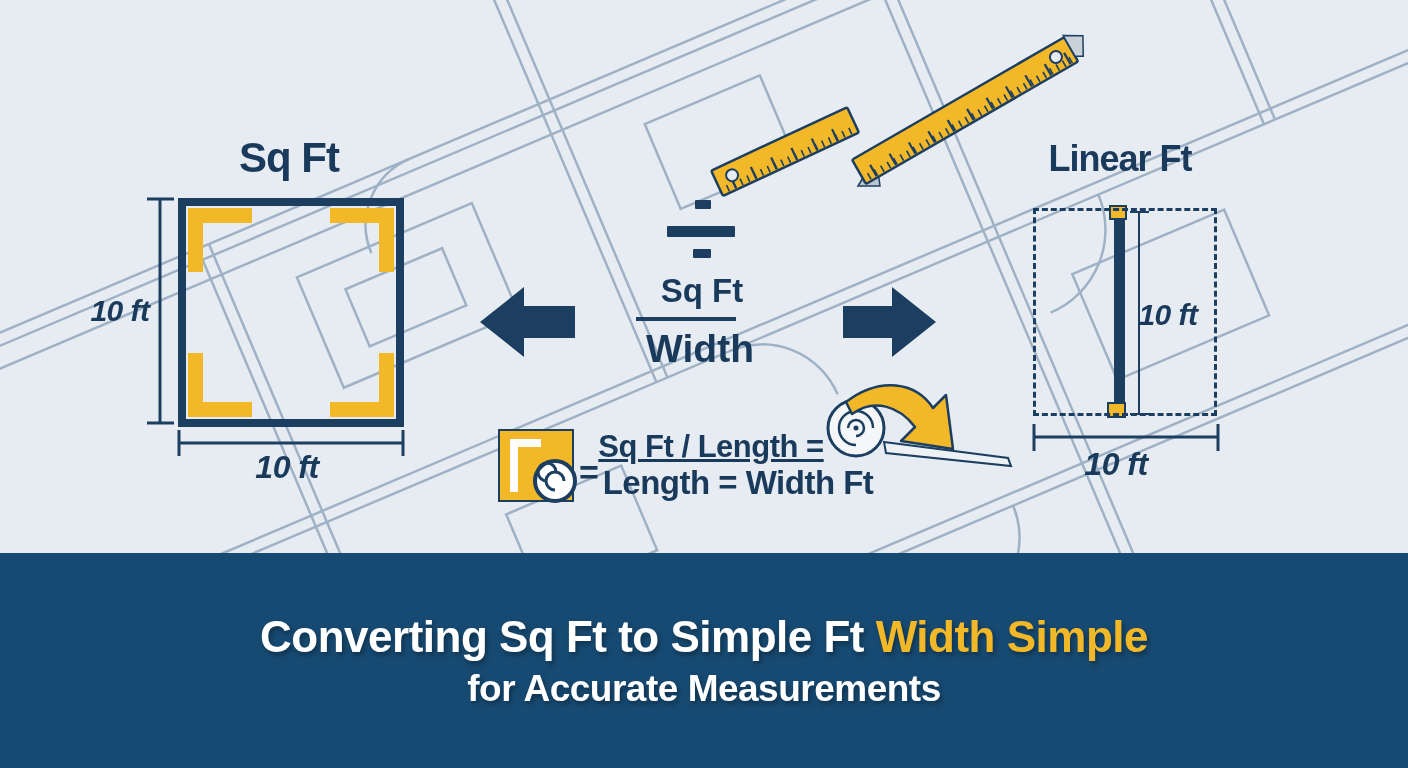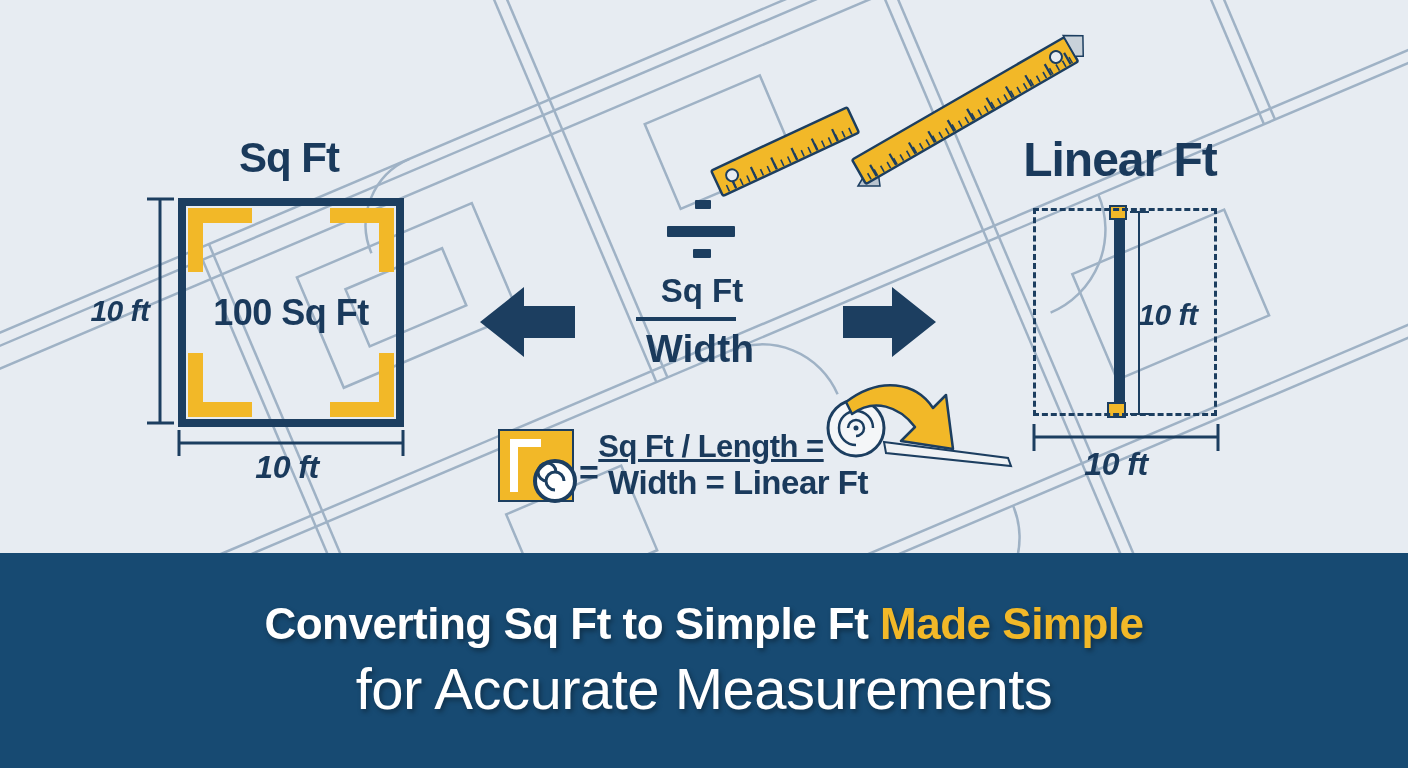--- a/index.html
+++ b/index.html
@@ -74,21 +74,21 @@
     align-items: center; justify-content: center;
     gap: 6px;
   }
   .banner-line1 {
     font-size: 44px; font-weight: 700; color: #ffffff;
     letter-spacing: -0.5px; white-space: nowrap;
     text-shadow: 2px 3px 5px rgba(0,0,0,0.35);
   }
   .banner-line1 .accent { color: #f2b828; }
   .banner-line2 {
-    font-size: 58px; font-weight: 400; color: #ffffff;
+    font-size: 37px; font-weight: 700; color: #ffffff;
     letter-spacing: -0.5px; white-space: nowrap;
     text-shadow: 2px 3px 5px rgba(0,0,0,0.35);
   }
 </style>
 </head>
 <body>
 
 <div class="canvas">
 
   <svg class="layer" width="1408" height="768" viewBox="0 0 1408 768">
@@ -200,38 +200,37 @@
     </g>
   </svg>
 
   <div class="abs navy-text title-label" style="left:289px; top:158px;">Sq Ft</div>
 
   <div class="sq-box">
     <div class="corner tl"></div>
     <div class="corner tr"></div>
     <div class="corner bl"></div>
     <div class="corner br"></div>
-    <div class="navy-text sq-value">100 Sq Ft</div>
   </div>
 
   <div class="abs navy-text dim-label" style="left:120px; top:311px;">10 ft</div>
   <div class="abs navy-text dim-label" style="left:287px; top:467px; font-size:32px;">10 ft</div>
 
   <div class="abs navy-text fraction-num" style="left:702px; top:291px;">Sq Ft</div>
   <div class="abs navy-text fraction-den" style="left:700px; top:349px;">Width</div>
 
   <div class="abs navy-text equals" style="left:589px; top:472px;">=</div>
   <div class="abs navy-text formula-line" style="left:711px; top:447px;text-decoration:underline;">Sq Ft / Length =</div>
-  <div class="abs navy-text formula-line" style="left:738px; top:483px; font-size:33px;">Width = Linear Ft</div>
-
-  <div class="abs navy-text title-label" style="left:1120px; top:159px; font-size:48px;">Linear Ft</div>
+  <div class="abs navy-text formula-line" style="left:738px; top:483px; font-size:33px;">Length = Width Ft</div>
+
+  <div class="abs navy-text title-label" style="left:1120px; top:159px; font-size:36px;">Linear Ft</div>
 
   <div class="dash-box"></div>
 
   <div class="abs navy-text dim-label" style="left:1168px; top:315px;">10 ft</div>
   <div class="abs navy-text dim-label" style="left:1116px; top:464px; font-size:32px;">10 ft</div>
 
   <div class="banner">
-    <div class="banner-line1"><span>Converting Sq Ft to Simple Ft </span><span class="accent">Made Simple</span></div>
+    <div class="banner-line1"><span>Converting Sq Ft to Simple Ft </span><span class="accent">Width Simple</span></div>
     <div class="banner-line2">for Accurate Measurements</div>
   </div>
 
 </div>
 
 </body></html>

